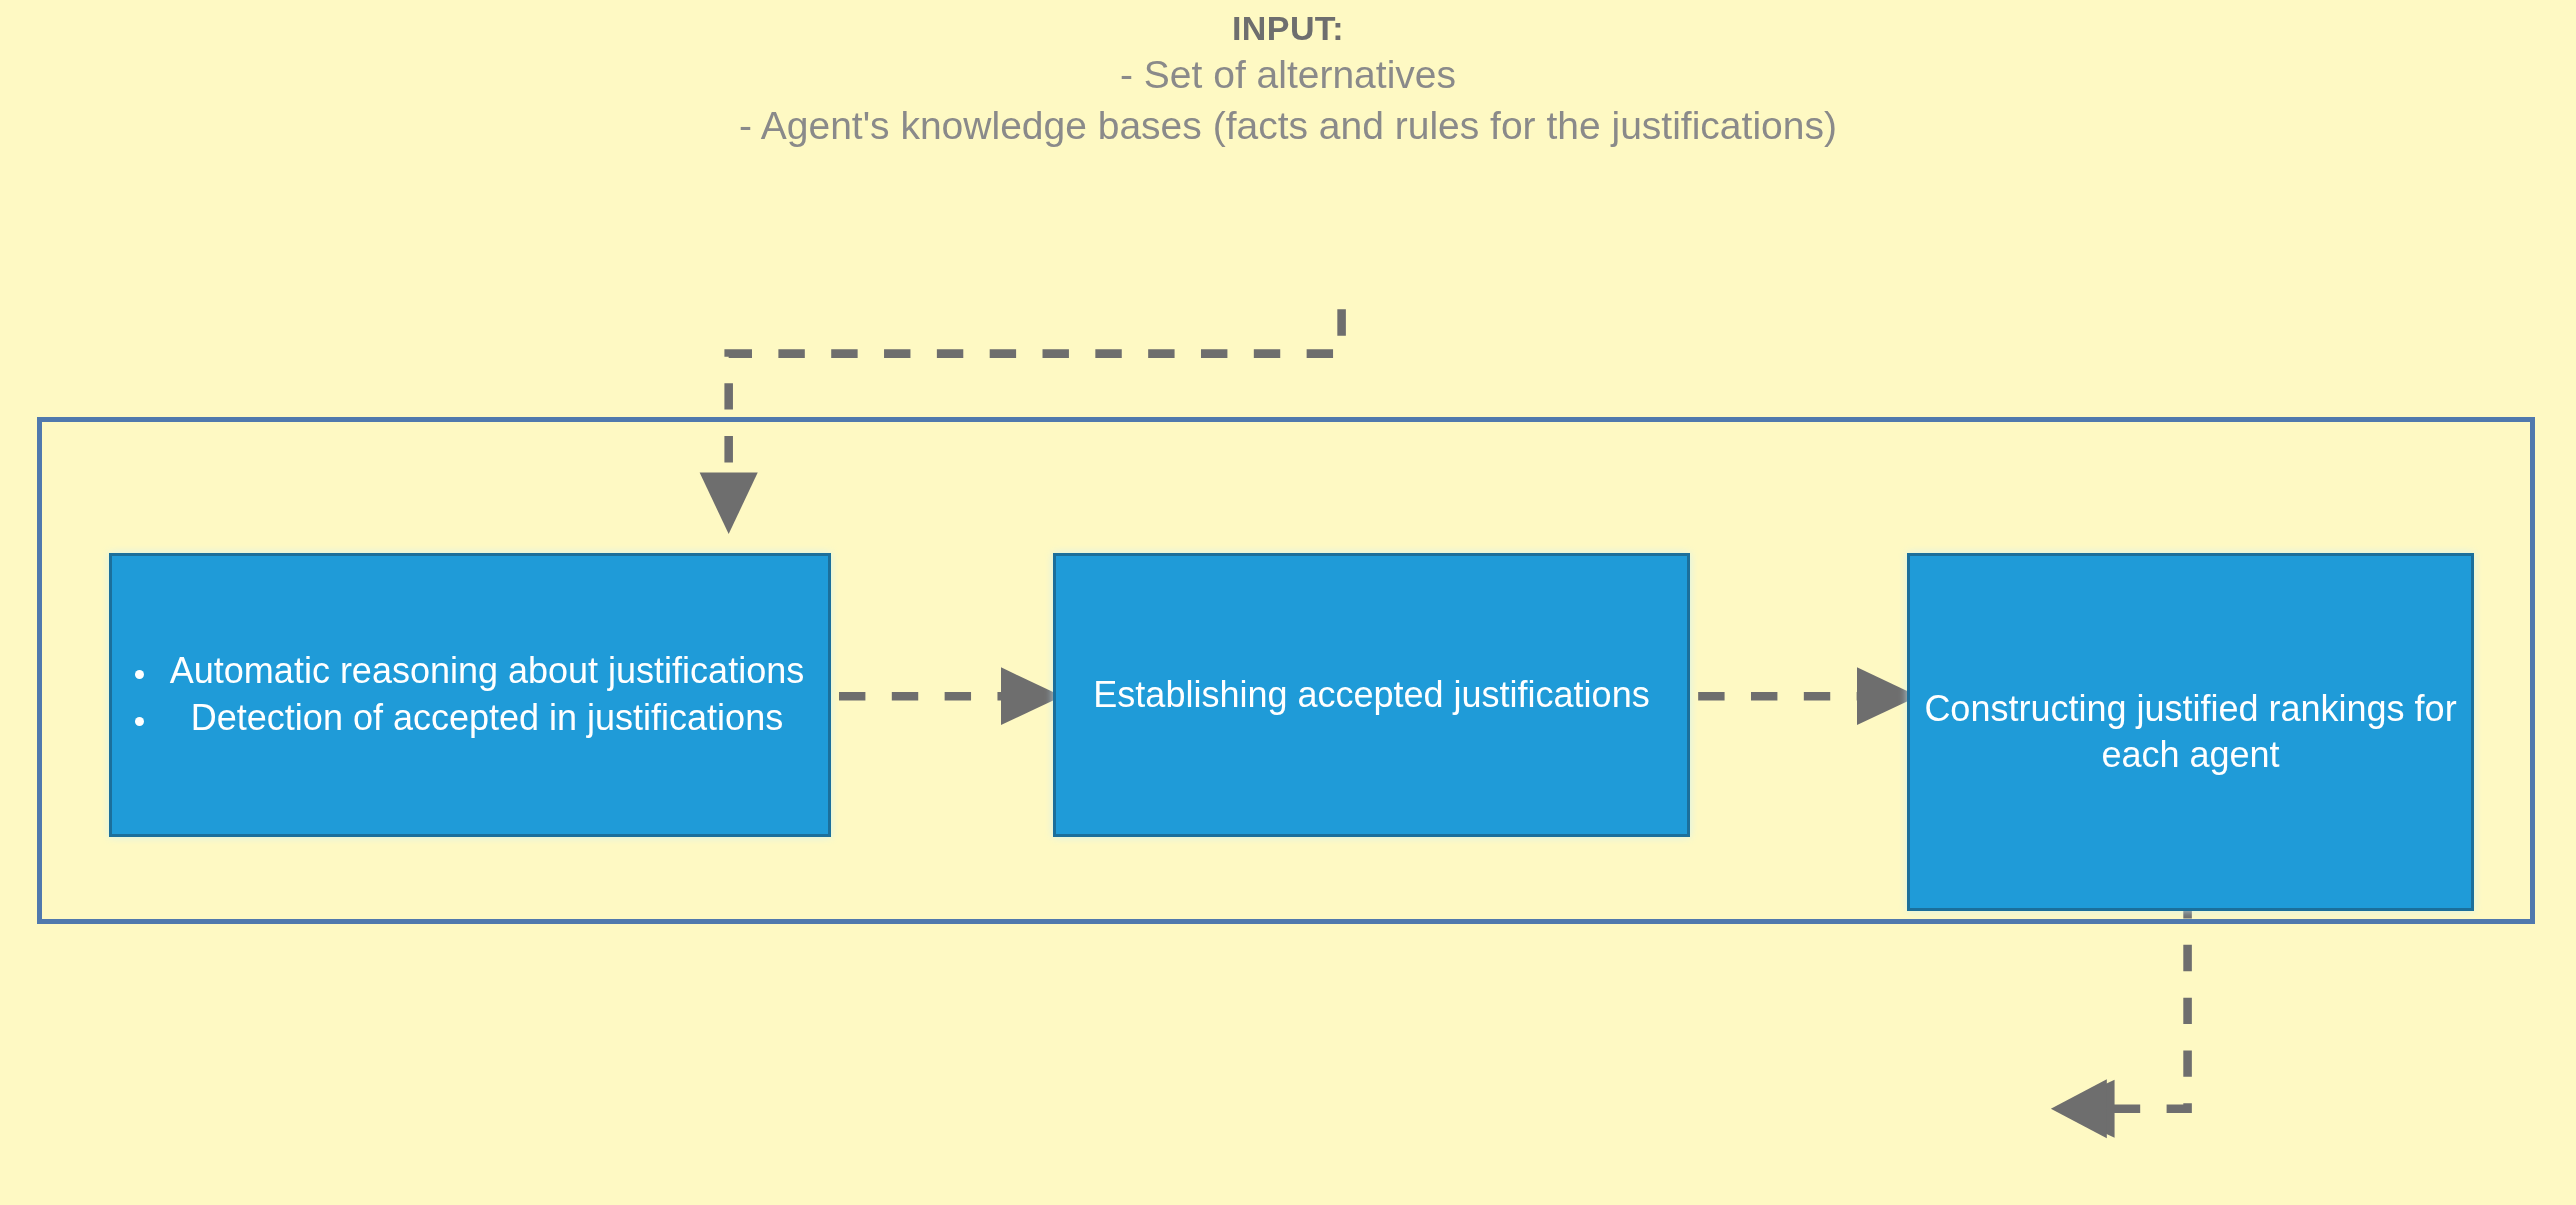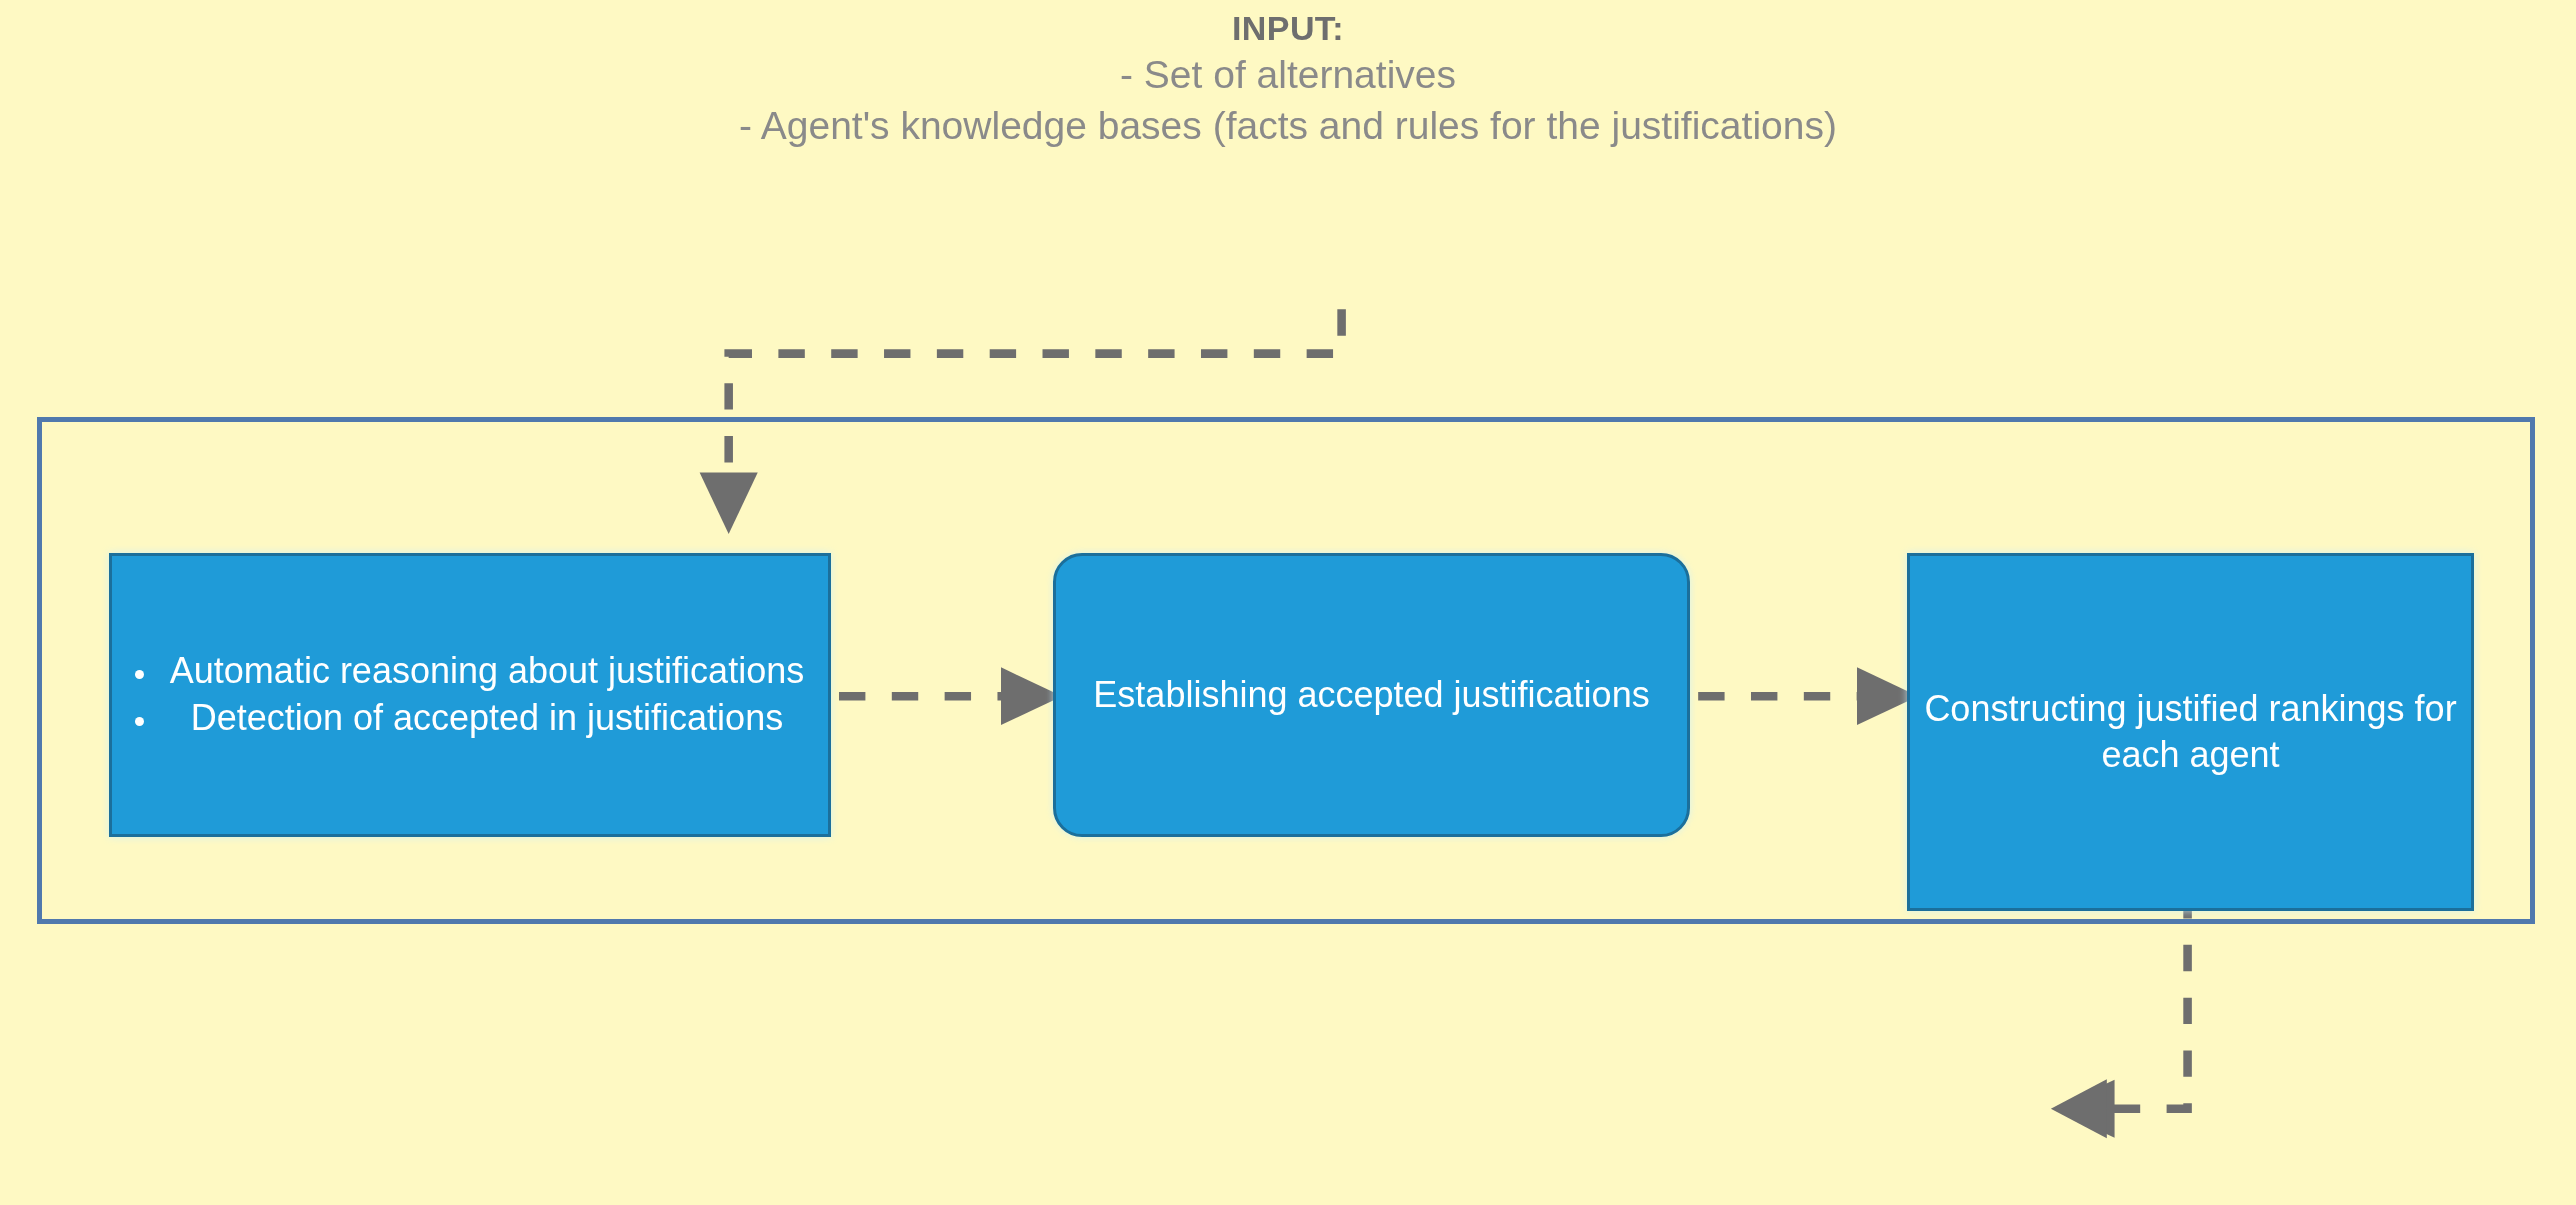--- a/index.html
+++ b/index.html
@@ -87,21 +87,21 @@
   .proc-box li {
     font-size: 36px;
     line-height: 1.30;
     text-align: center;
     margin: 0;
     padding: 0;
   }
   .proc-box li::marker { font-size: 31px; }
 
   #box-reasoning  { left: 109px;  top: 553px; width: 722px;  height: 284px; }
-  #box-accepted   { left: 1053px; top: 553px; width: 637px;  height: 284px; border-radius: 29px; }
+  #box-accepted   { left: 1053px; top: 553px; width: 637px;  height: 284px; }
   #box-ranking    { left: 1907px; top: 553px; width: 567px;  height: 358px; }
 
   
   #connectors {
     position: absolute;
     left: 0; top: 0;
     width: 2576px; height: 1206px;
     pointer-events: none;
   }
 </style>

